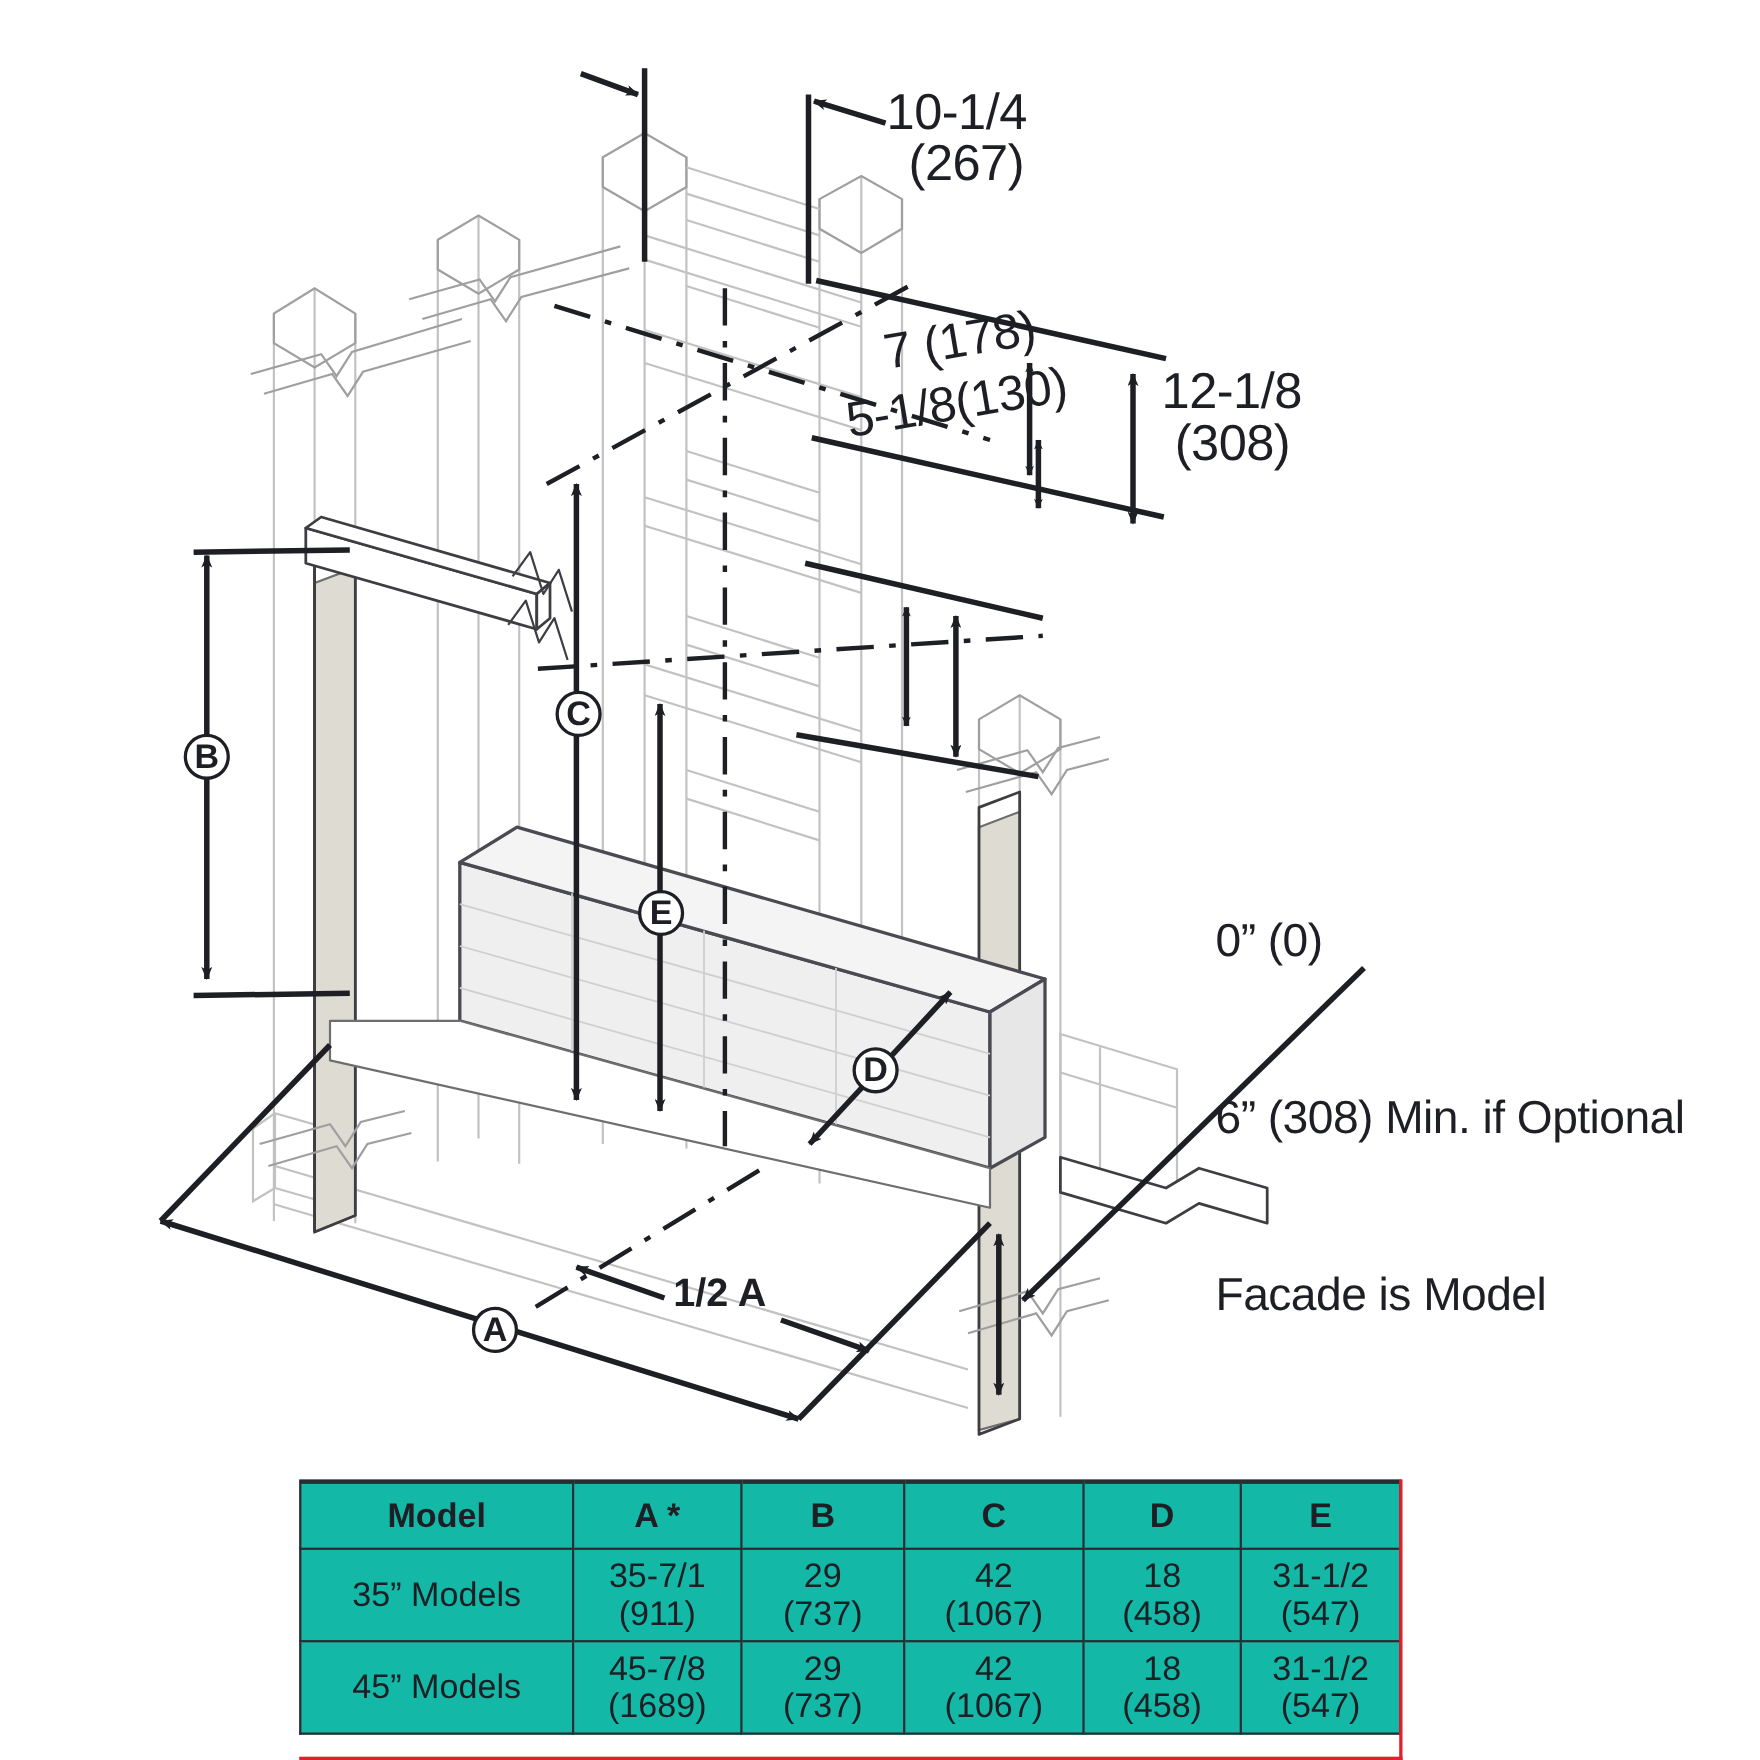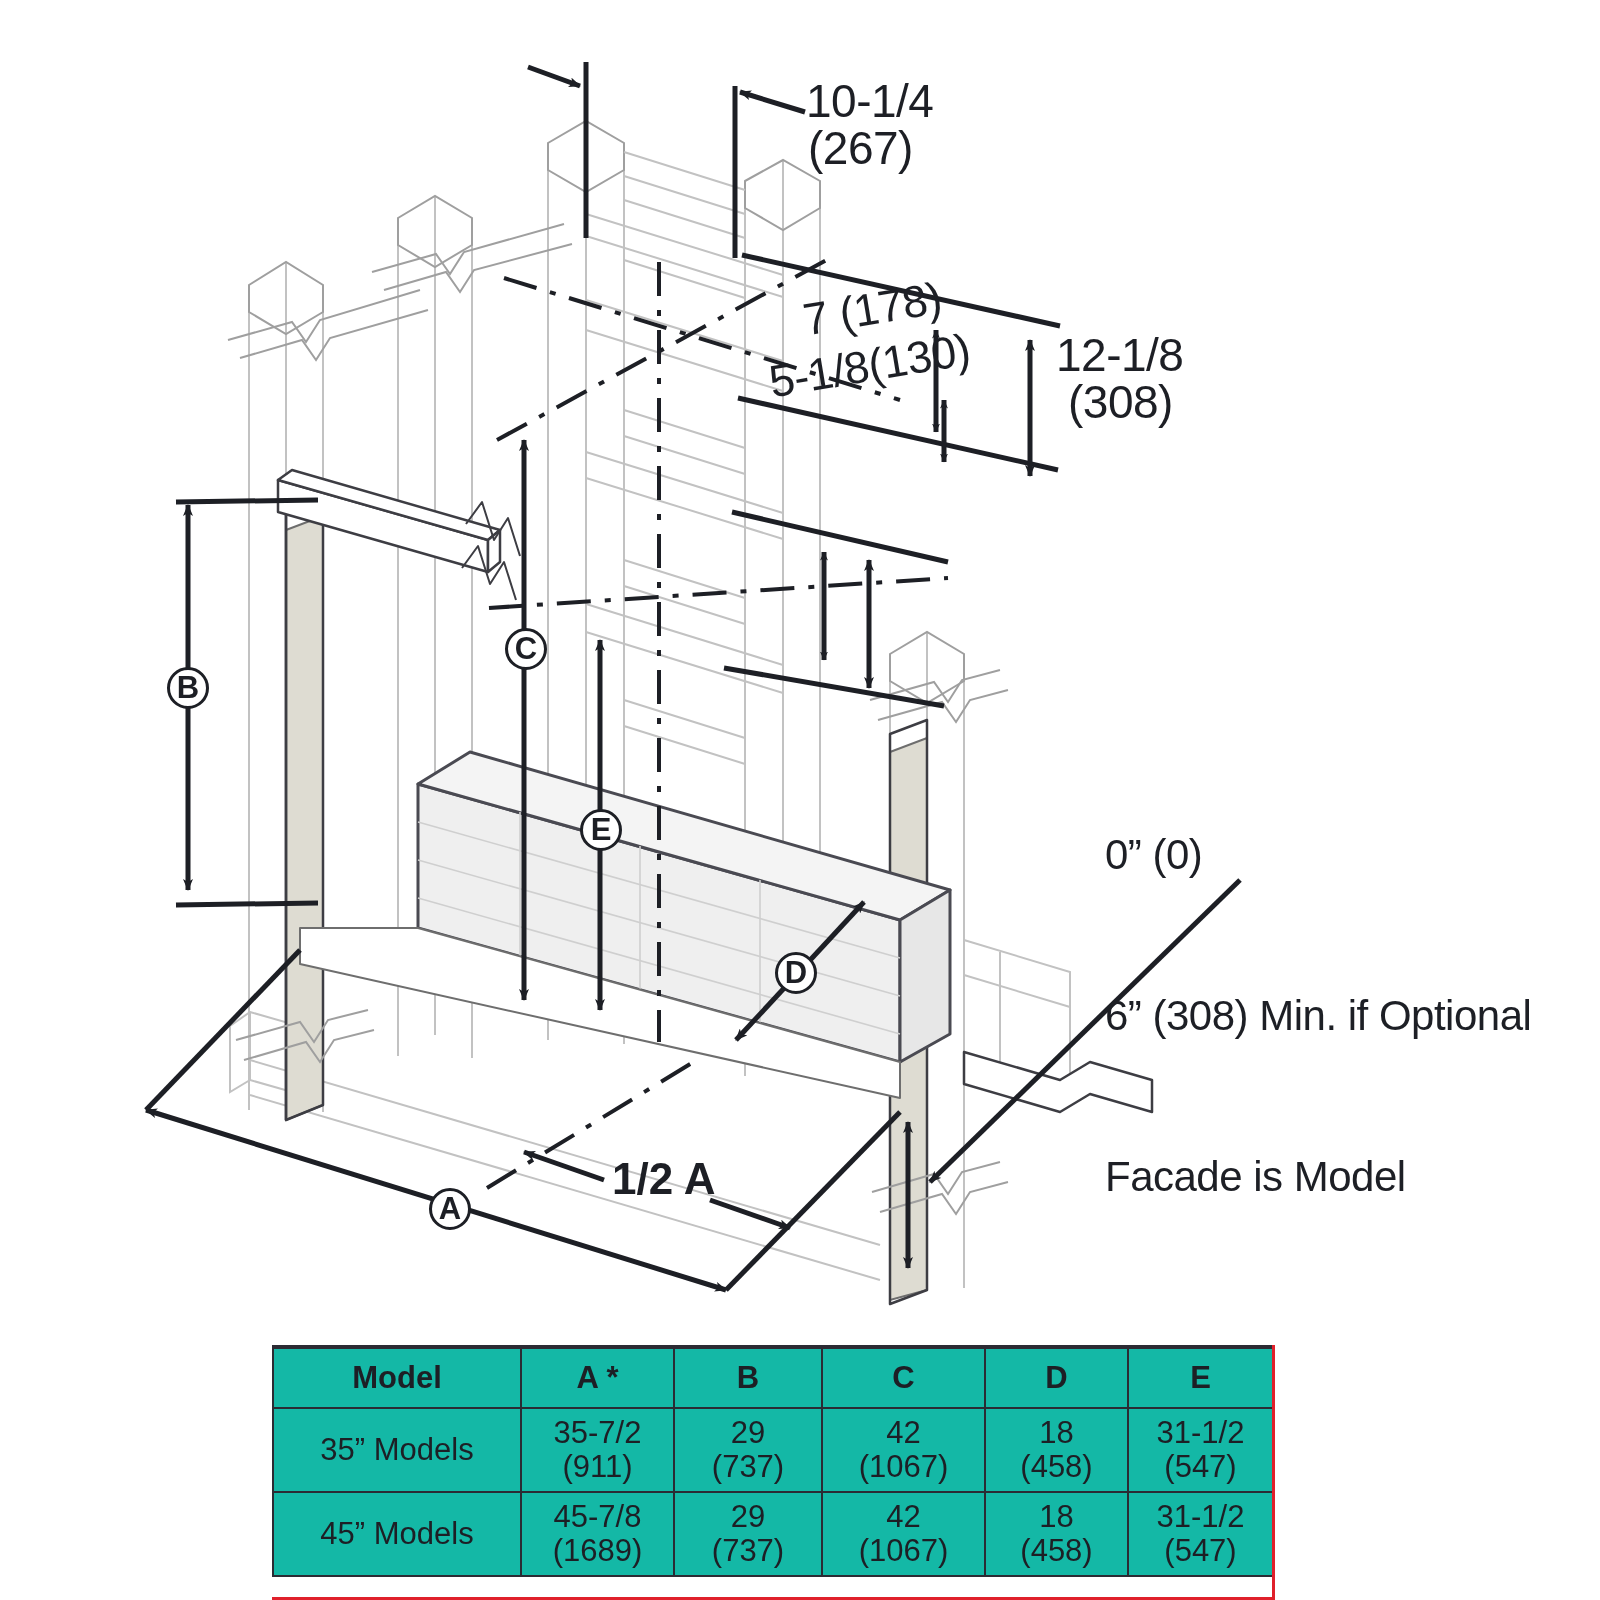--- a/index.html
+++ b/index.html
@@ -17,31 +17,31 @@
   .dimtext{
     position:absolute;
     font-family:"Liberation Sans","DejaVu Sans",sans-serif;
     font-weight:400;
     color:#1d1f25;
     white-space:pre;
     line-height:1.02;
     letter-spacing:-0.5px;
   }
   .t-1012{left:806px;top:78px;font-size:46px;}
-  .t-1012 .l2{display:block;margin-left:2px;}
+  .t-1012 .l2{display:block;margin-left:20px;}
 
   .t-7178{left:800px;top:298px;font-size:45px;transform:rotate(-9.5deg);transform-origin:left top;}
   .t-518{left:766px;top:360px;font-size:45px;transform:rotate(-9.5deg);transform-origin:left top;}
 
   .t-1218{left:1056px;top:332px;font-size:46px;}
   .t-1218 .l2{display:block;margin-left:12px;}
 
   .t-facade{left:1105px;top:720px;font-size:42px;line-height:1.28;}
 
-  .t-halfa{left:612px;top:1157px;font-size:44px;font-weight:700;letter-spacing:0px;}
+  .t-halfa{left:612px;top:1157px;font-size:36px;font-weight:700;letter-spacing:0px;}
 
   
   .callout{
     position:absolute;
     width:42px;height:42px;
     border:3px solid #1d1f25;
     border-radius:50%;
     background:#ffffff;
     display:flex;align-items:center;justify-content:center;
     font-size:31px;font-weight:700;
@@ -316,21 +316,21 @@
         <th>A *</th>
         <th>B</th>
         <th>C</th>
         <th>D</th>
         <th>E</th>
       </tr>
     </thead>
     <tbody>
       <tr>
         <td>35” Models</td>
-        <td><span>35-7/2</span><span class="v2">(911)</span></td>
+        <td><span>35-7/1</span><span class="v2">(911)</span></td>
         <td><span>29</span><span class="v2">(737)</span></td>
         <td><span>42</span><span class="v2">(1067)</span></td>
         <td><span>18</span><span class="v2">(458)</span></td>
         <td><span>31-1/2</span><span class="v2">(547)</span></td>
       </tr>
       <tr>
         <td>45” Models</td>
         <td><span>45-7/8</span><span class="v2">(1689)</span></td>
         <td><span>29</span><span class="v2">(737)</span></td>
         <td><span>42</span><span class="v2">(1067)</span></td>

